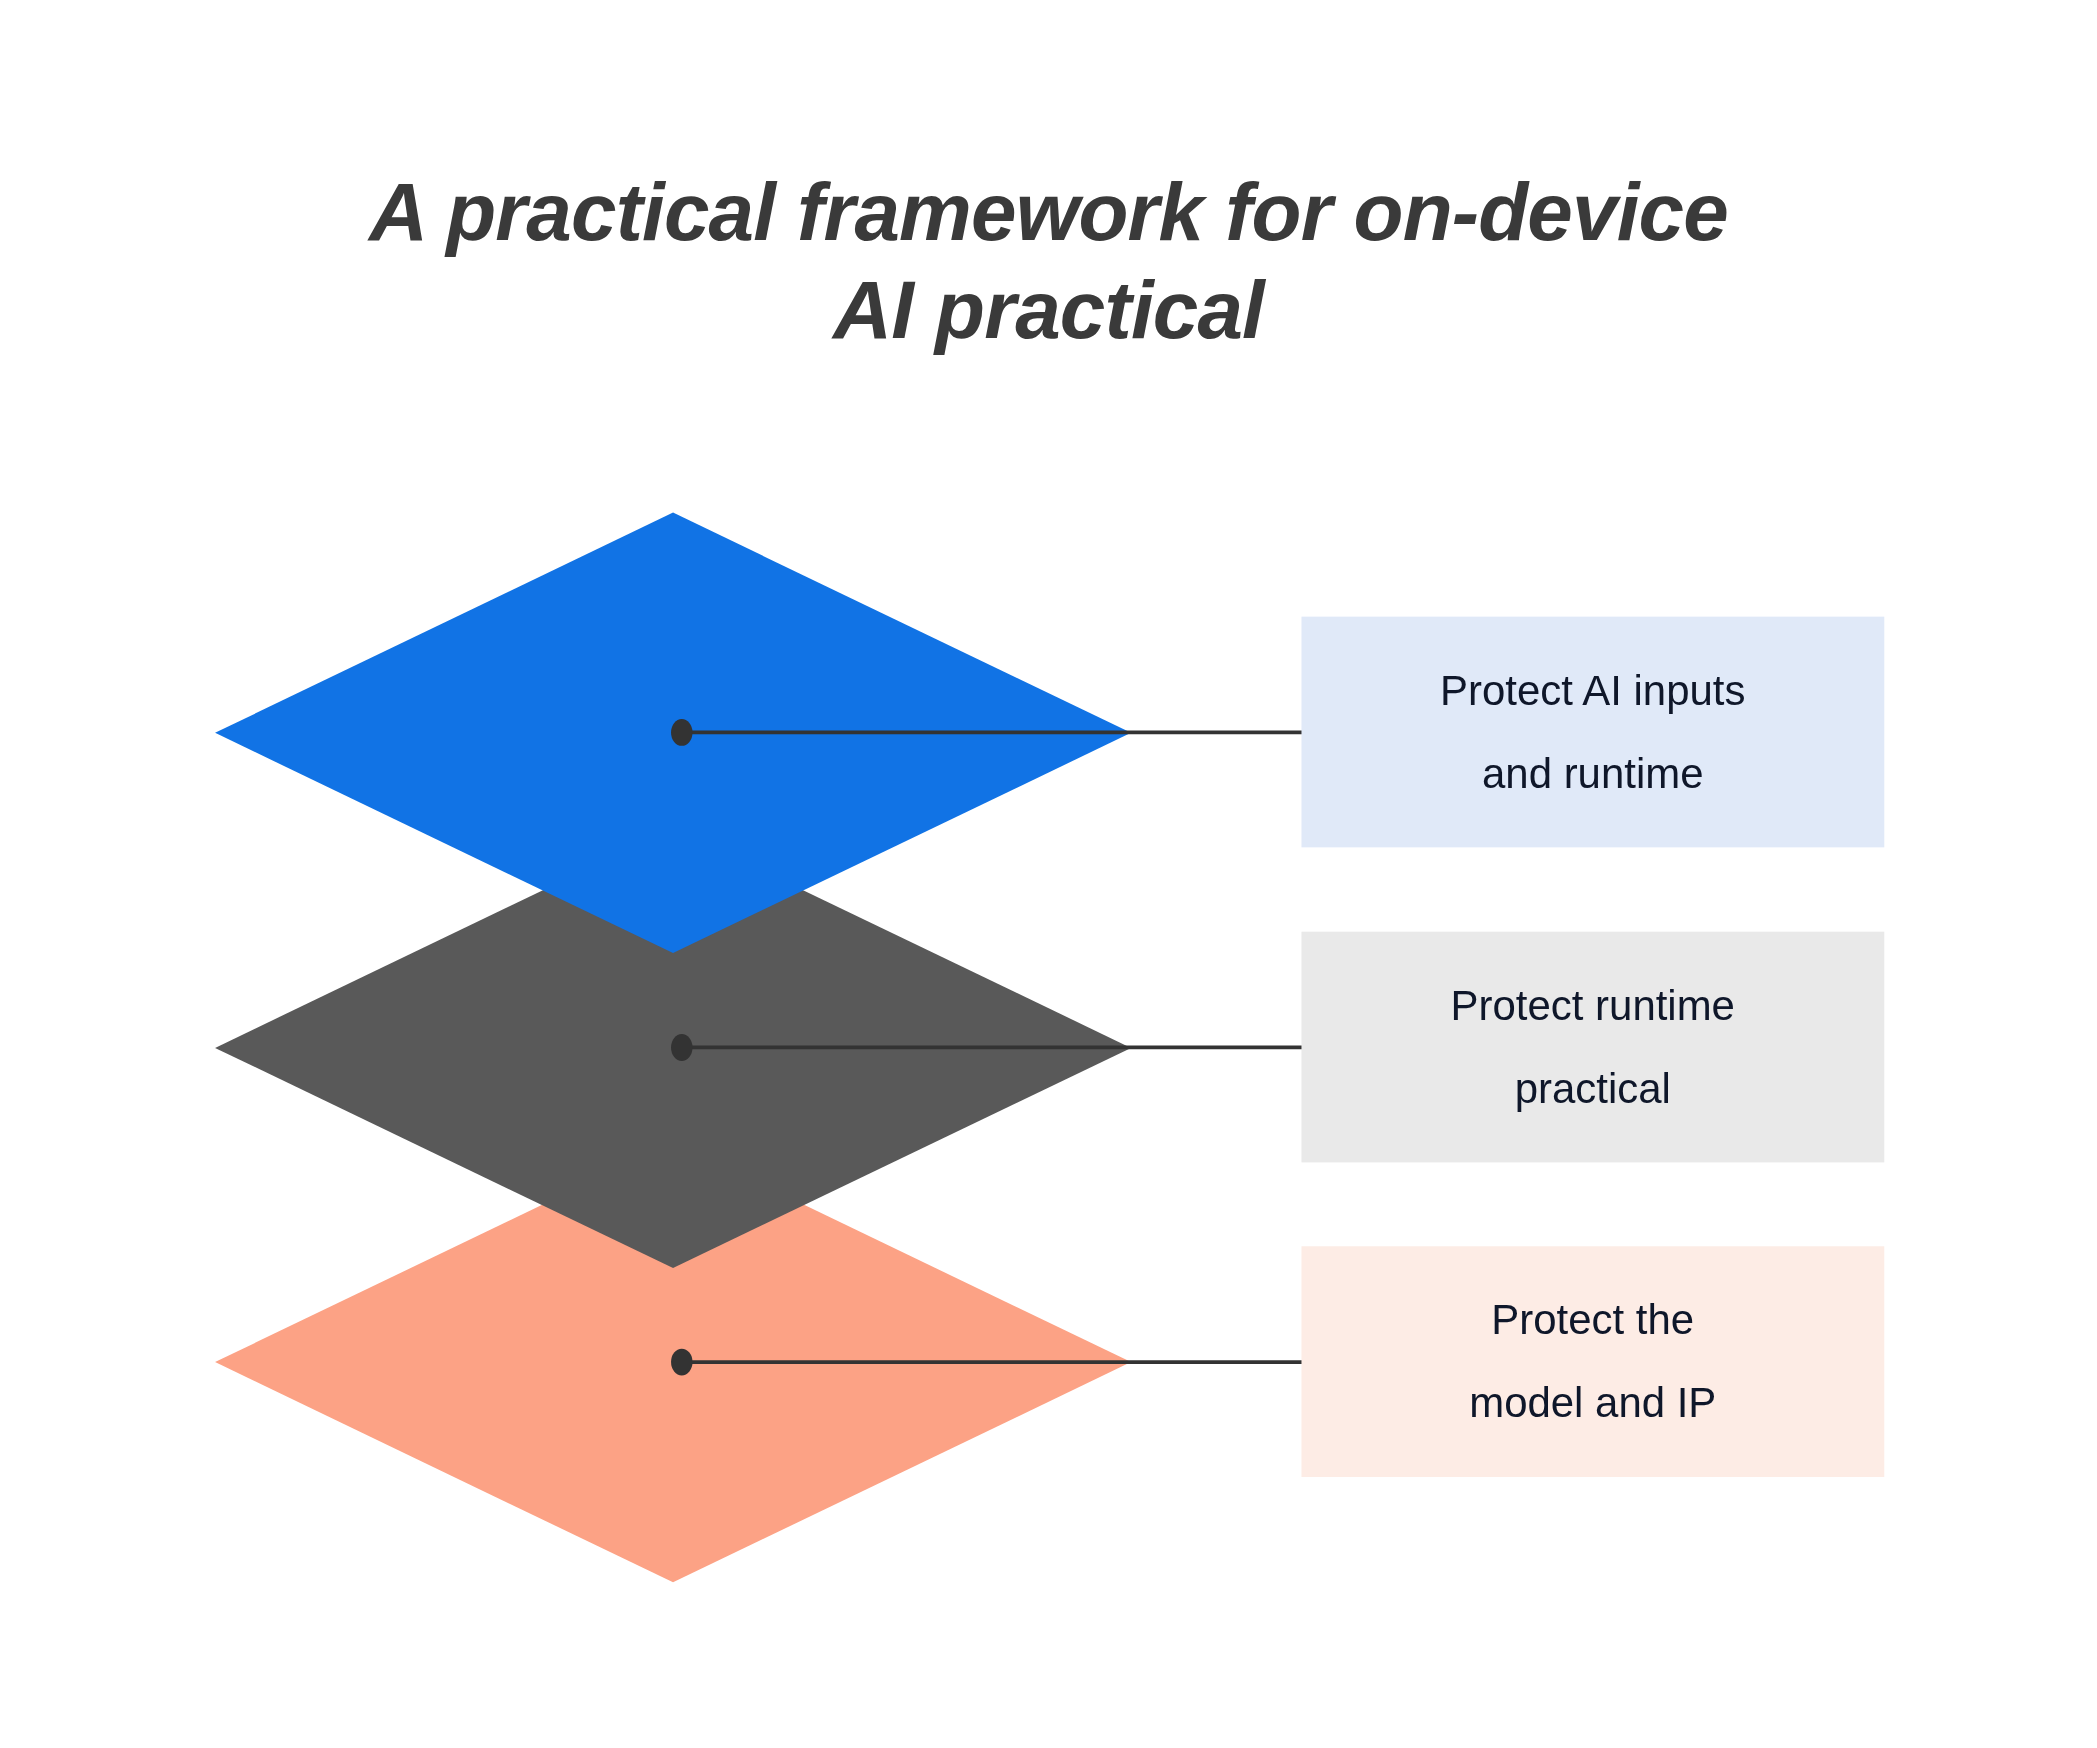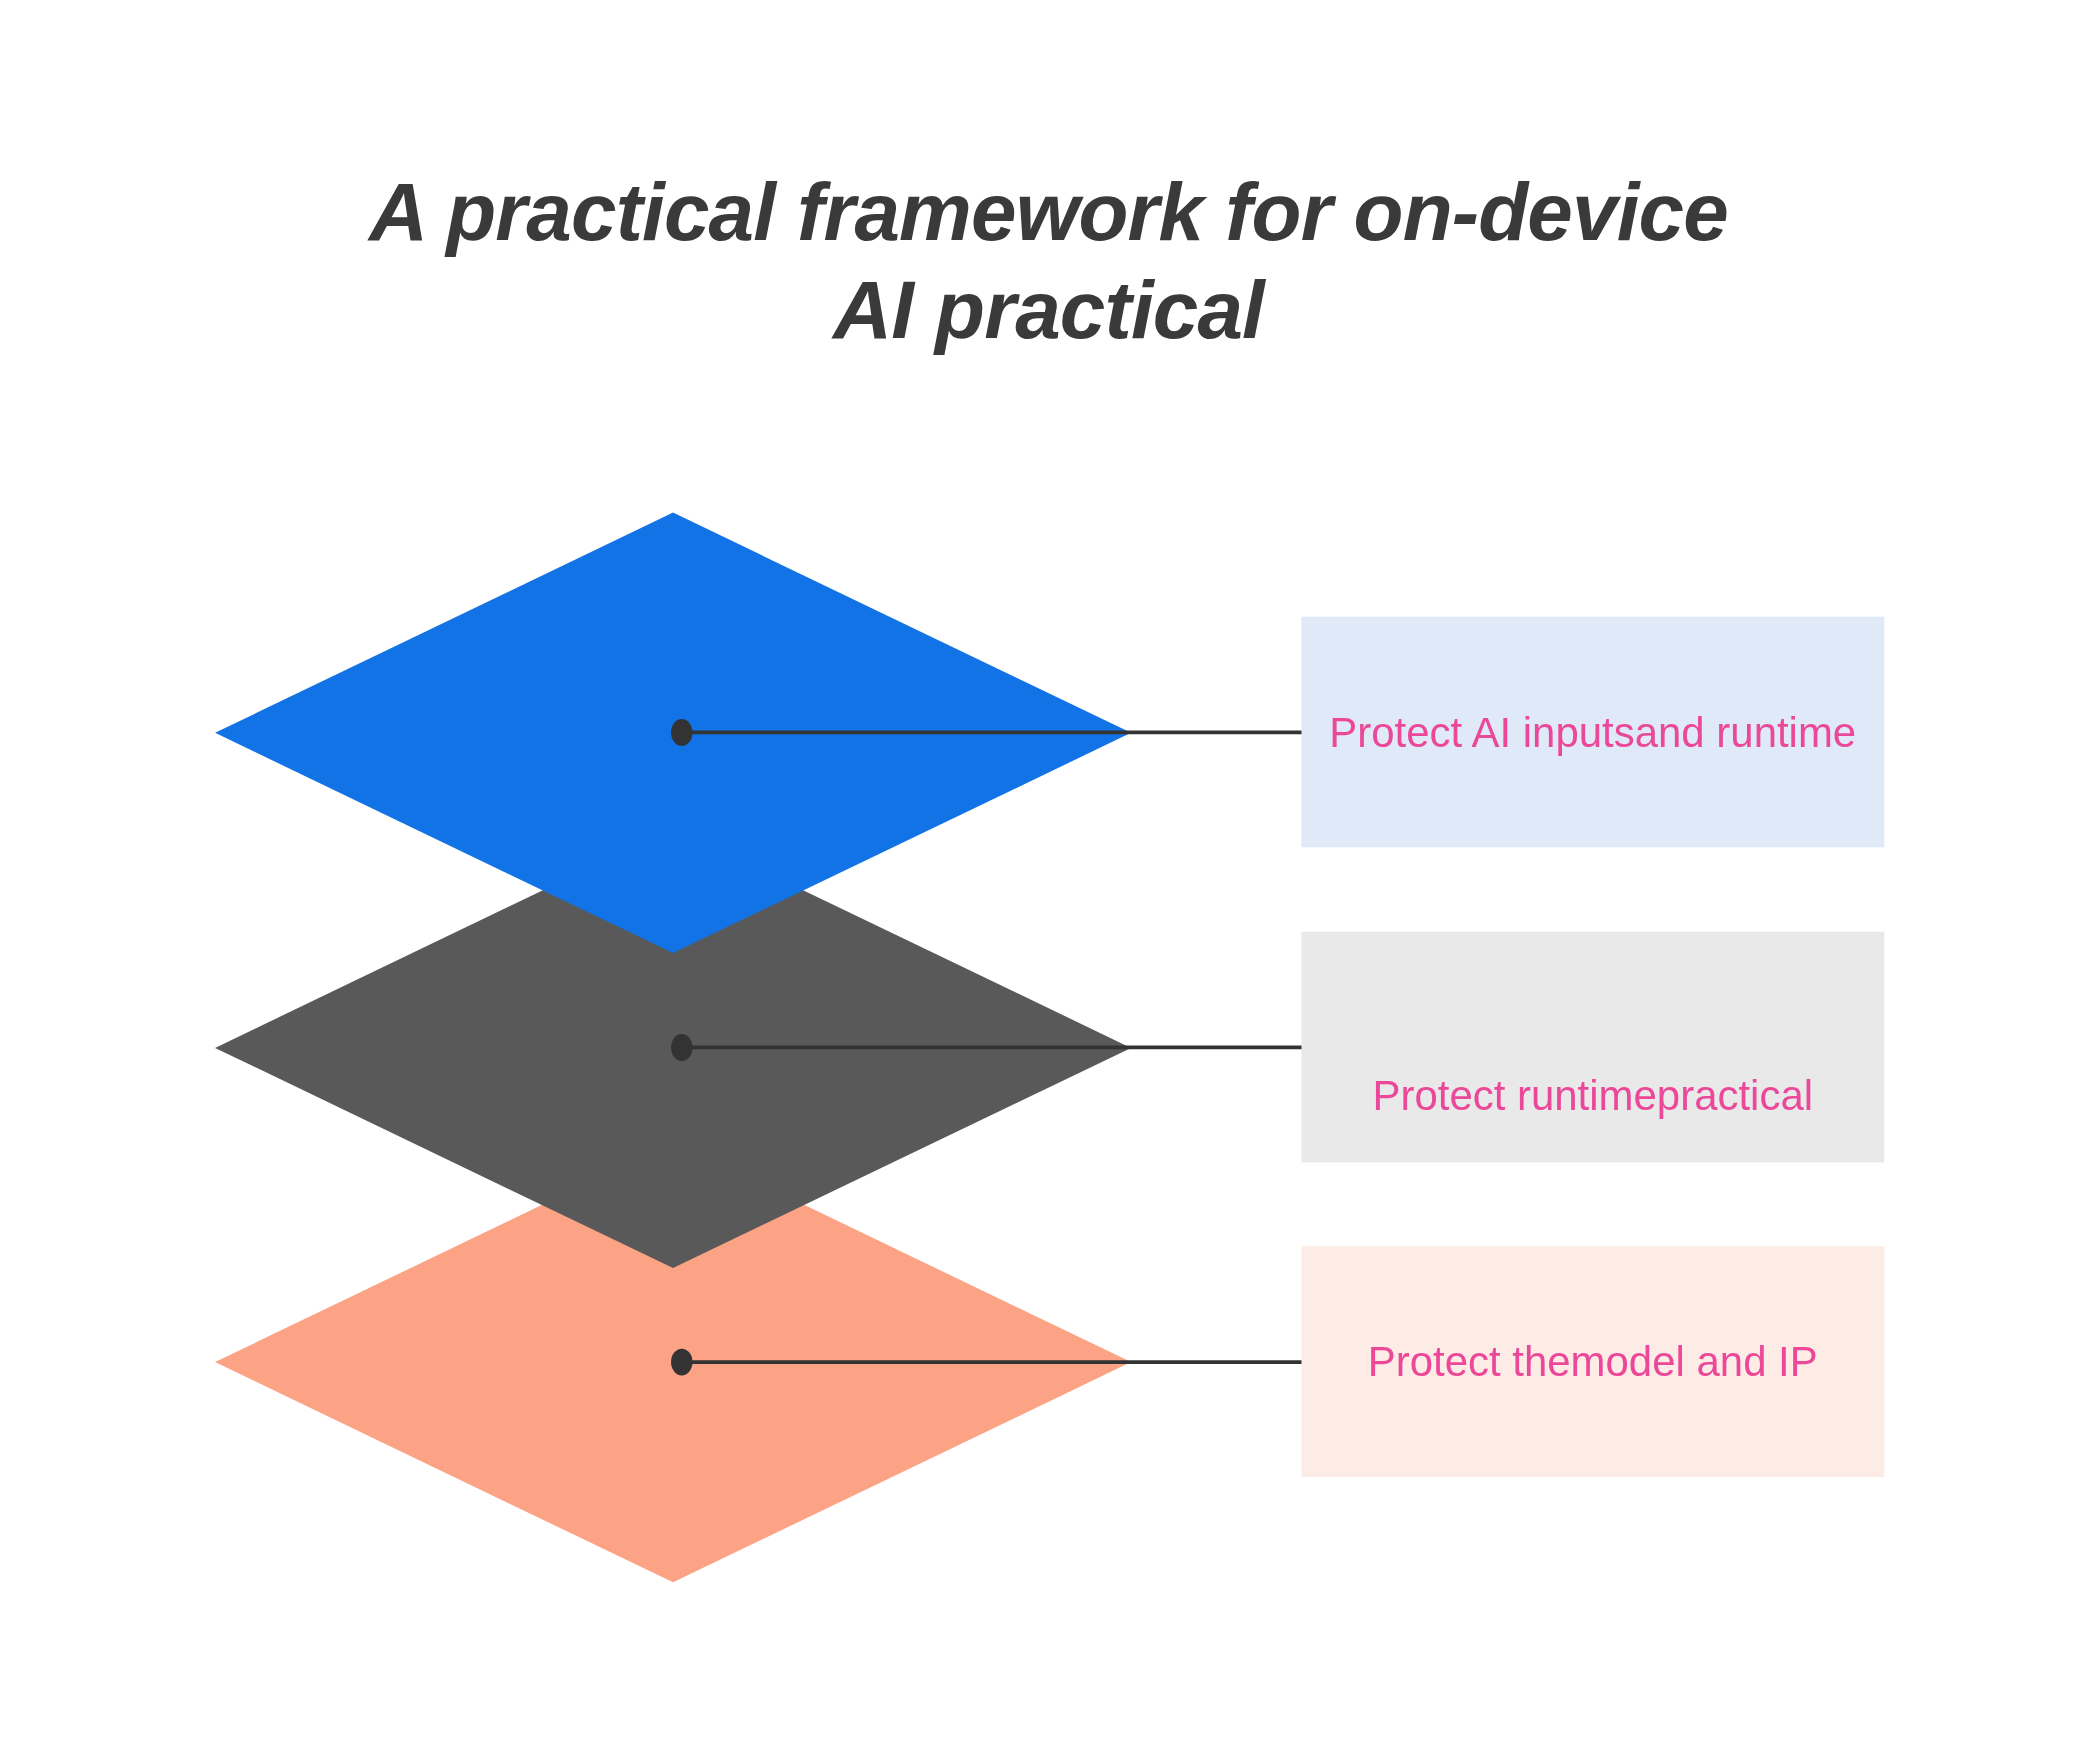--- a/index.html
+++ b/index.html
@@ -35,32 +35,32 @@
     line-height: 1.2;
     letter-spacing: -0.01em;
     font-style: italic;
   }
   .label-text {
     position: absolute;
     left: 62.06%;
     width: 27.79%;
     height: 13.2%;
     display: flex;
-    flex-direction: row;
+    flex-direction: column;
     align-items: center;
     justify-content: center;
     text-align: center;
-    color: #ec4899;
+    color: #0f172a;
     font-size: 2.0vw;
     font-weight: 500;
     line-height: 1.98;
     letter-spacing: 0;
   }
   .label-text.pos-0 { top: 35.28%; }
-  .label-text.pos-1 { top: 53.30%; margin-top: 48px; }
+  .label-text.pos-1 { top: 53.30%; }
   .label-text.pos-2 { top: 71.28%; border-radius: 21px; }
   .label-line { display: block; }
 </style>
 </head>
 <body>
 
 <div class="canvas">
 
   <svg class="diagram-svg" viewBox="0 0 6250 4167" preserveAspectRatio="none">
 

